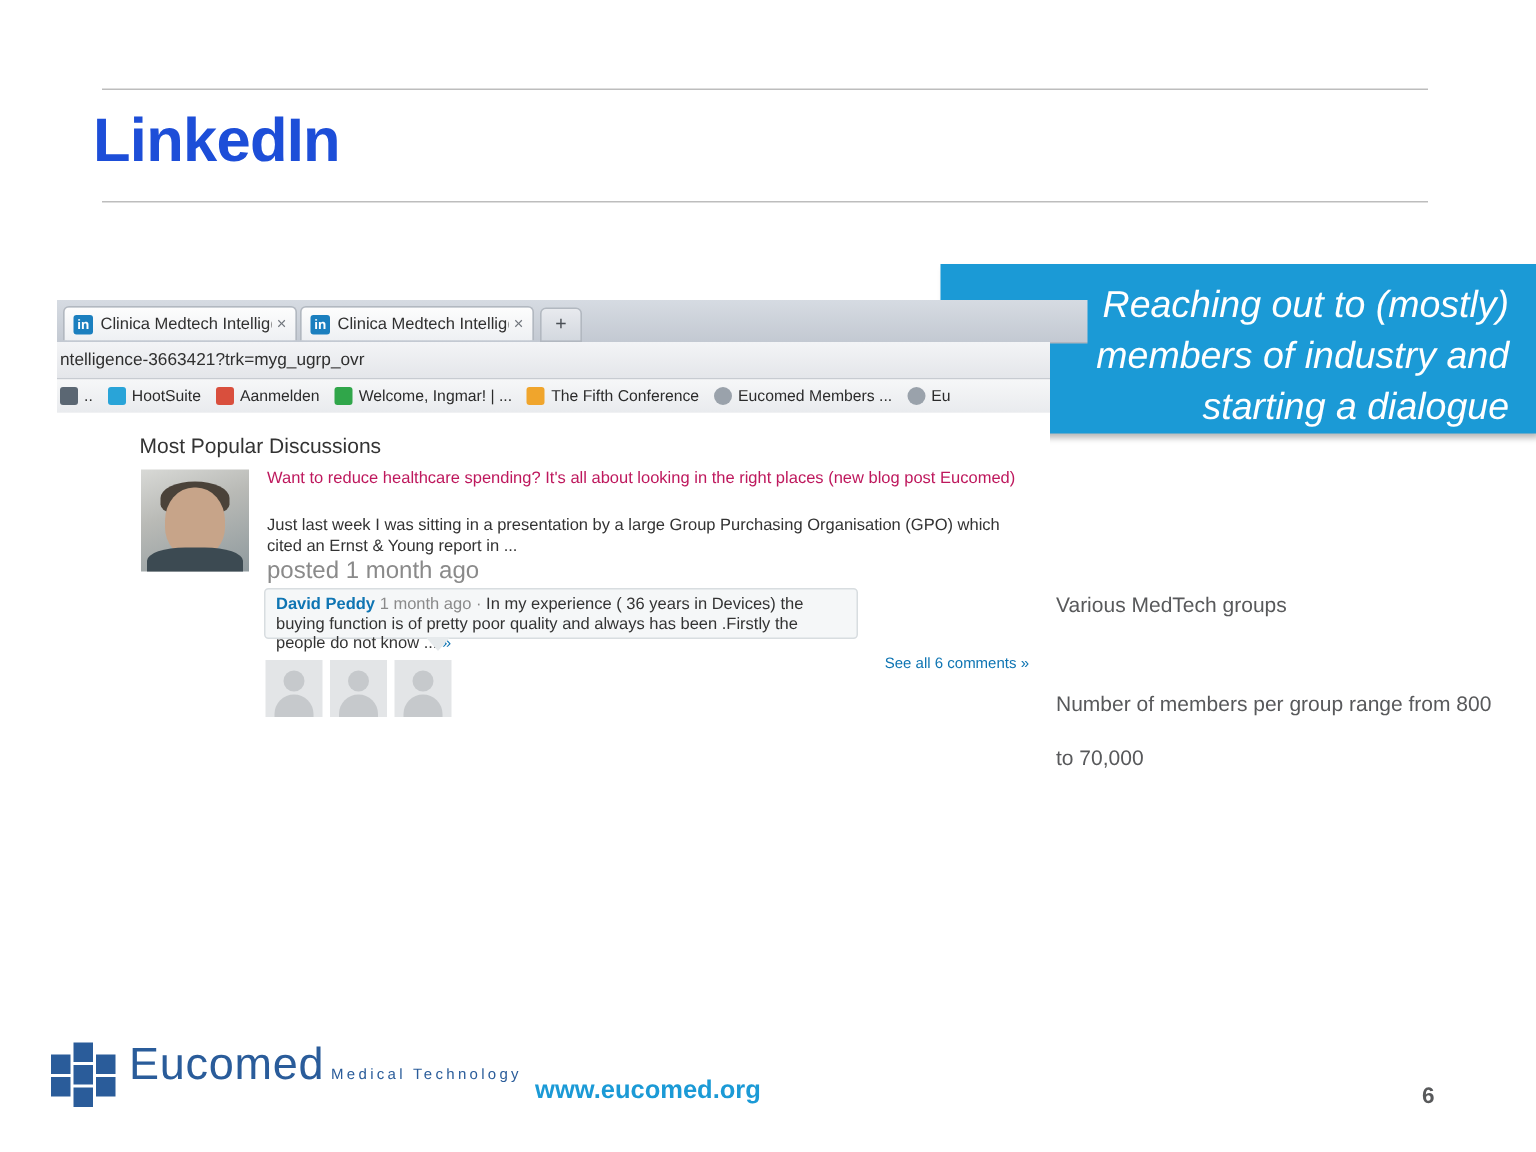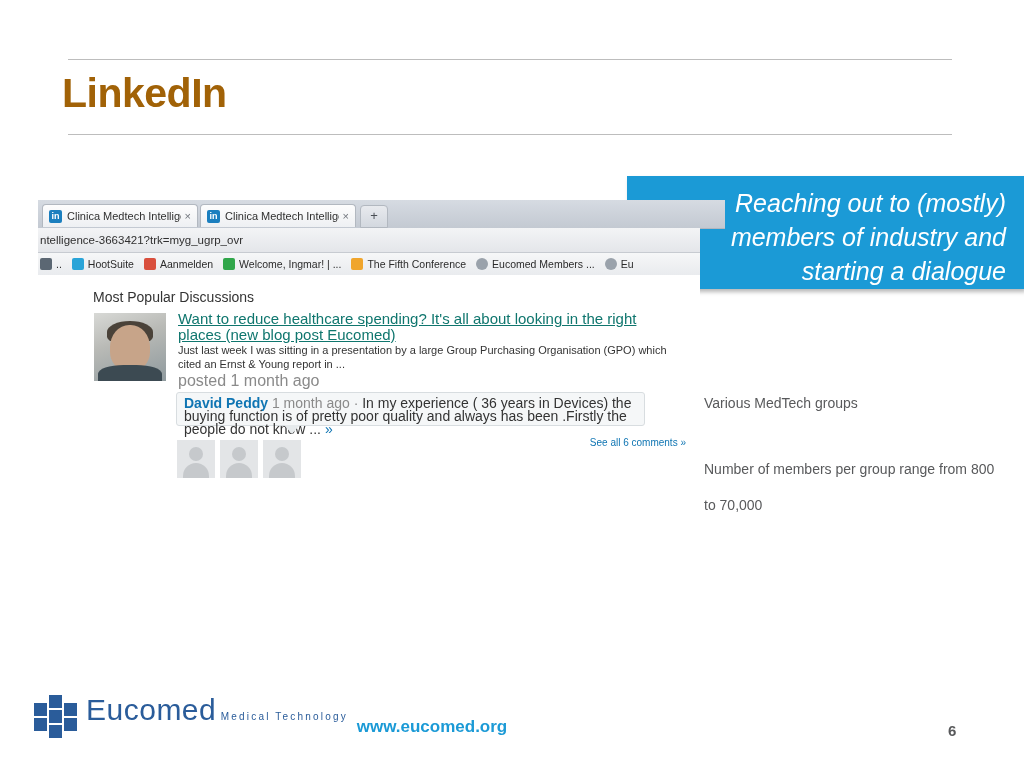--- a/index.html
+++ b/index.html
@@ -25,21 +25,21 @@
   }
   .title-rule.top { top: 59px; }
   .title-rule.bottom { top: 134px; }
 
   .slide-title {
     position: absolute;
     left: 62px;
     top: 70px;
     font-size: 41px;
     font-weight: bold;
-    color: #a16207;
+    color: #1d4ed8;
     letter-spacing: -0.5px;
   }
 
   
   .callout {
     position: absolute;
     left: 627px;
     top: 176px;
     width: 397px;
     height: 113px;
@@ -264,24 +264,23 @@
     height: 22px;
     border-radius: 40% 40% 0 0;
     background: #3c4a52;
   }
 
   .post-title {
     position: absolute;
     left: 140px;
     top: 36px;
     width: 500px;
-    font-size: 15px;
+    font-size: 11px;
     line-height: 16px;
-    color: #0f766e;
-    text-decoration: underline;
+    color: #be185d;
   }
   .post-body {
     position: absolute;
     left: 140px;
     top: 68px;
     width: 510px;
     font-size: 11px;
     line-height: 14px;
     color: #333333;
   }
@@ -290,28 +289,28 @@
     left: 140px;
     top: 97px;
     font-size: 16px;
     color: #8a8a8a;
   }
 
   .comment-box {
     position: absolute;
     left: 138px;
     top: 117px;
-    width: 469px;
+    width: 396px;
     height: 34px;
     background: #f5f7f8;
     border: 1px solid #d8dde0;
     border-radius: 3px;
     padding: 4px 7px;
     box-sizing: border-box;
-    font-size: 14px;
+    font-size: 11px;
     line-height: 13px;
     color: #333333;
   }
   .comment-author {
     color: #0f75b3;
     font-weight: bold;
   }
   .comment-time {
     color: #8a8a8a;
   }

